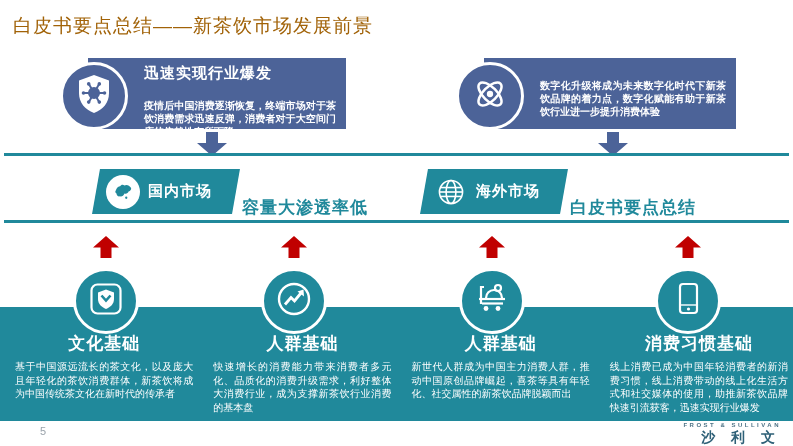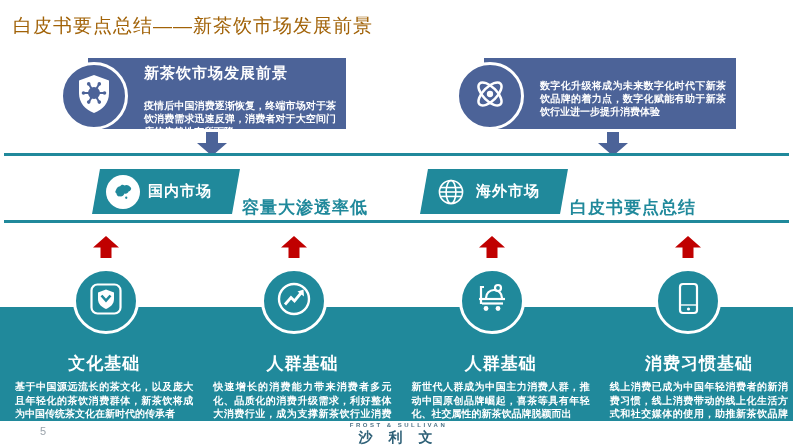--- a/index.html
+++ b/index.html
@@ -37,40 +37,40 @@
   
   .up-arrow{position:absolute;top:236px;width:26px;height:22px;}
   .up-arrow.c1{left:93px;} .up-arrow.c2{left:281px;} .up-arrow.c3{left:479px;} .up-arrow.c4{left:675px;}
 
   
   .band{position:absolute;left:0;right:0;top:307px;height:114px;background:#20899B;}
   .fcircle{position:absolute;top:268px;width:60px;height:60px;border-radius:50%;background:#20899B;
            border:3px solid #fff;display:flex;align-items:center;justify-content:center;z-index:2;}
   .fcircle.c1{left:73px;} .fcircle.c2{left:261px;} .fcircle.c3{left:459px;} .fcircle.c4{left:655px;}
 
-  .cols{position:absolute;left:12px;right:2px;top:352px;display:flex;gap:14px;z-index:3;}
+  .cols{position:absolute;left:12px;right:2px;top:332px;display:flex;gap:14px;z-index:3;}
   .col{flex:1 1 0;color:#fff;}
   .col-title{font-size:17px;font-weight:bold;text-align:center;letter-spacing:1px;}
-  .col-body{font-size:10px;font-weight:bold;line-height:1.36;margin-top:5px;text-align:justify;padding:0 3px;}
+  .col-body{font-size:10px;font-weight:normal;line-height:1.36;margin-top:5px;text-align:justify;padding:0 3px;}
 
   
   .page-num{position:absolute;left:40px;top:425px;font-size:11px;color:#9aa3ab;}
-  .brand{position:absolute;left:0;right:12px;top:422px;text-align:center;line-height:1;margin-left:16px;}
+  .brand{position:absolute;left:0;right:12px;top:422px;text-align:right;line-height:1;margin-left:16px;}
   .brand-en{font-size:6px;letter-spacing:2.5px;color:#4E7386;font-weight:bold;}
   .brand-cn{font-size:14px;letter-spacing:6px;color:#2E6077;font-weight:bold;margin-top:2px;}
 </style>
 </head>
 <body>
 
 <div class="slide">
 
   <div class="page-title">白皮书要点总结——新茶饮市场发展前景</div>
 
   <div class="tbox first">
-    <div class="tbox-title">新茶饮市场发展前景</div>
+    <div class="tbox-title">迅速实现行业爆发</div>
     <div class="tbox-body">疫情后中国消费逐渐恢复，终端市场对于茶饮消费需求迅速反弹，消费者对于大空间门店的依赖性有所下降</div>
   </div>
   <div class="tcircle first">
     <span>
       <svg width="36" height="40" viewBox="0 0 36 40">
         <path d="M18 1 L33 6.5 V19 C33 29 27 35.5 18 39 C9 35.5 3 29 3 19 V6.5 Z" fill="#fff"></path>
         <g stroke="#4C6398" stroke-width="2">
           <line x1="18" y1="19" x2="28" y2="19"></line>
             <line x1="18" y1="19" x2="8" y2="19"></line>
           <line x1="18" y1="19" x2="23" y2="10.3"></line>

